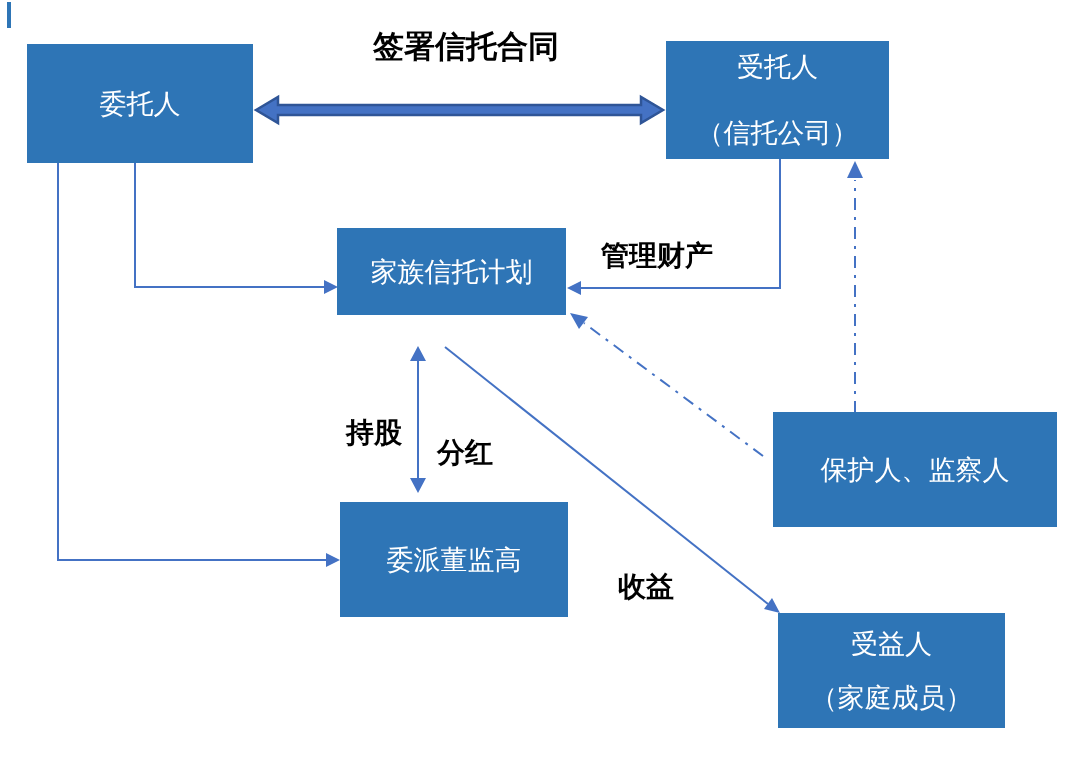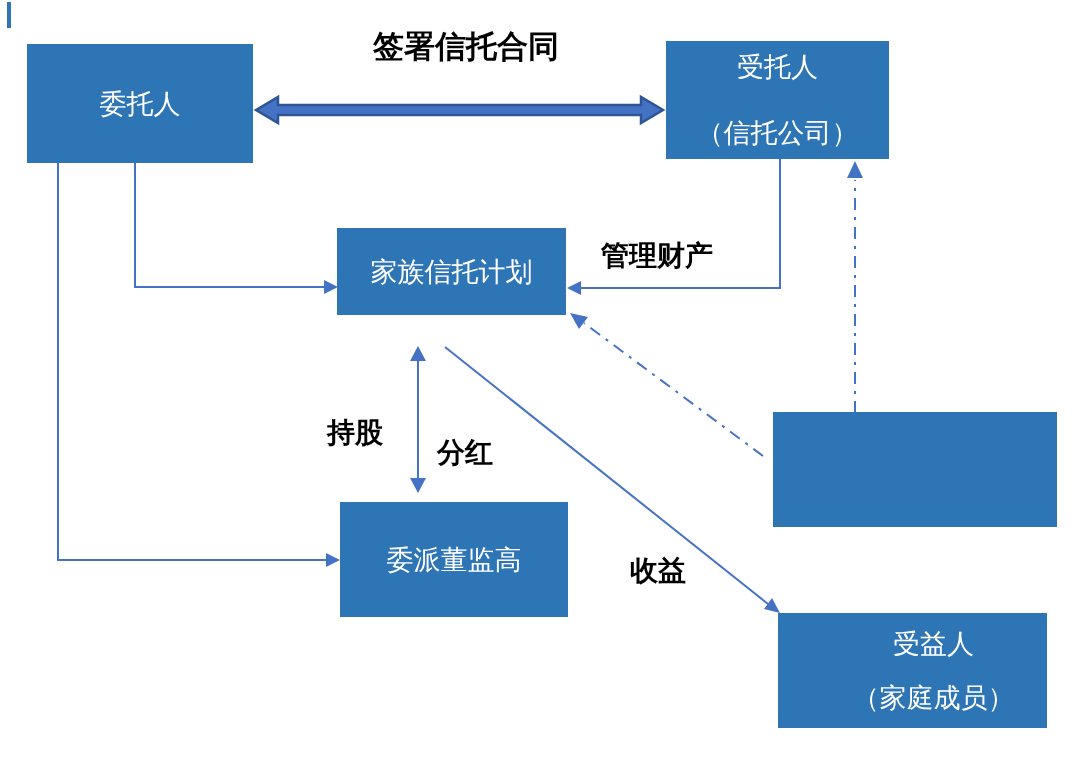--- a/index.html
+++ b/index.html
@@ -115,32 +115,33 @@
 
   <div class="node" style="left:337px; top:228px; width:229px; height:87px;">
     <span>家族信托计划</span>
   </div>
 
   <div class="node" style="left:340px; top:502px; width:228px; height:115px;">
     <span>委派董监高</span>
   </div>
 
   <div class="node" style="left:773px; top:412px; width:284px; height:115px;">
+    <span>保护人、监察人</span>
   </div>
 
-  <div class="node" style="left:778px; top:613px; width:227px; height:115px;padding-left:42px;">
+  <div class="node" style="left:778px; top:613px; width:227px; height:115px;">
     <span>受益人</span>
     <span>（家庭成员）</span>
   </div>
 
   <div class="edge-label title" style="left:466px; top:47px;">签署信托合同</div>
 
 
   <div class="edge-label" style="left:657px; top:256px;">管理财产</div>
 
-  <div class="edge-label" style="left:355px; top:433px;">持股</div>
+  <div class="edge-label" style="left:374px; top:433px;">持股</div>
 
   <div class="edge-label" style="left:465px; top:433px;margin-top:20px;">分红</div>
 
 
-  <div class="edge-label" style="left:646px; top:571px;margin-left:12px;">收益</div>
+  <div class="edge-label" style="left:646px; top:587px;">收益</div>
 
 </div>
 
 </body></html>

